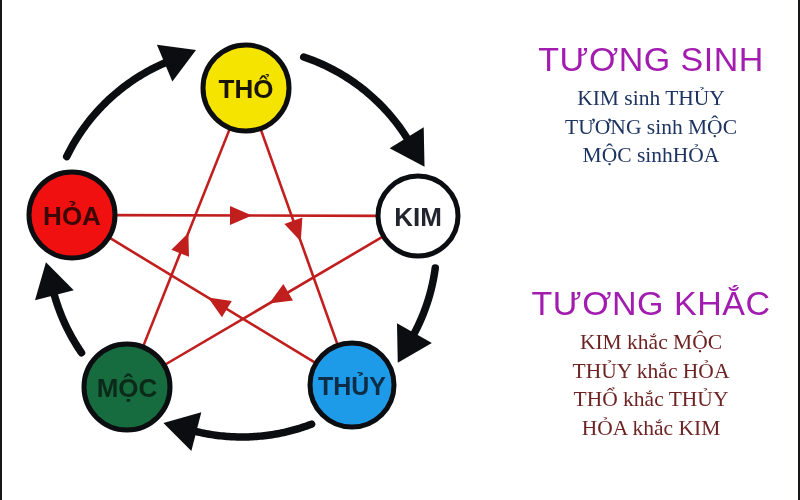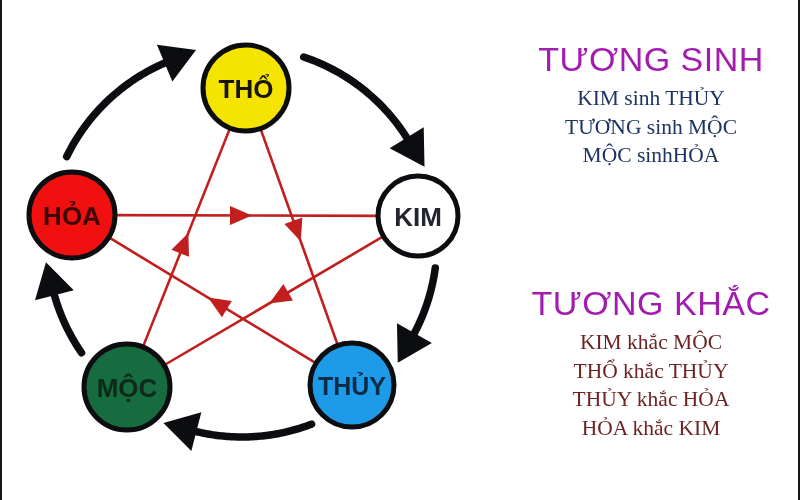--- a/index.html
+++ b/index.html
@@ -149,20 +149,20 @@
           <li class="rule-item">KIM sinh THỦY</li>
           <li class="rule-item">TƯƠNG sinh MỘC</li>
           <li class="rule-item">MỘC sinhHỎA</li>
         </ul>
     </div>
 
     <div class="block" id="khac-block">
       <div class="block-heading">TƯƠNG KHẮC</div>
       <ul class="rule-list" id="khac-list">
           <li class="rule-item">KIM khắc MỘC</li>
+          <li class="rule-item">THỦY khắc HỎA</li>
           <li class="rule-item">THỔ khắc THỦY</li>
-          <li class="rule-item">THỦY khắc HỎA</li>
           <li class="rule-item">HỎA khắc KIM</li>
         </ul>
     </div>
 
   </div>
 </div>
 
 </body></html>

